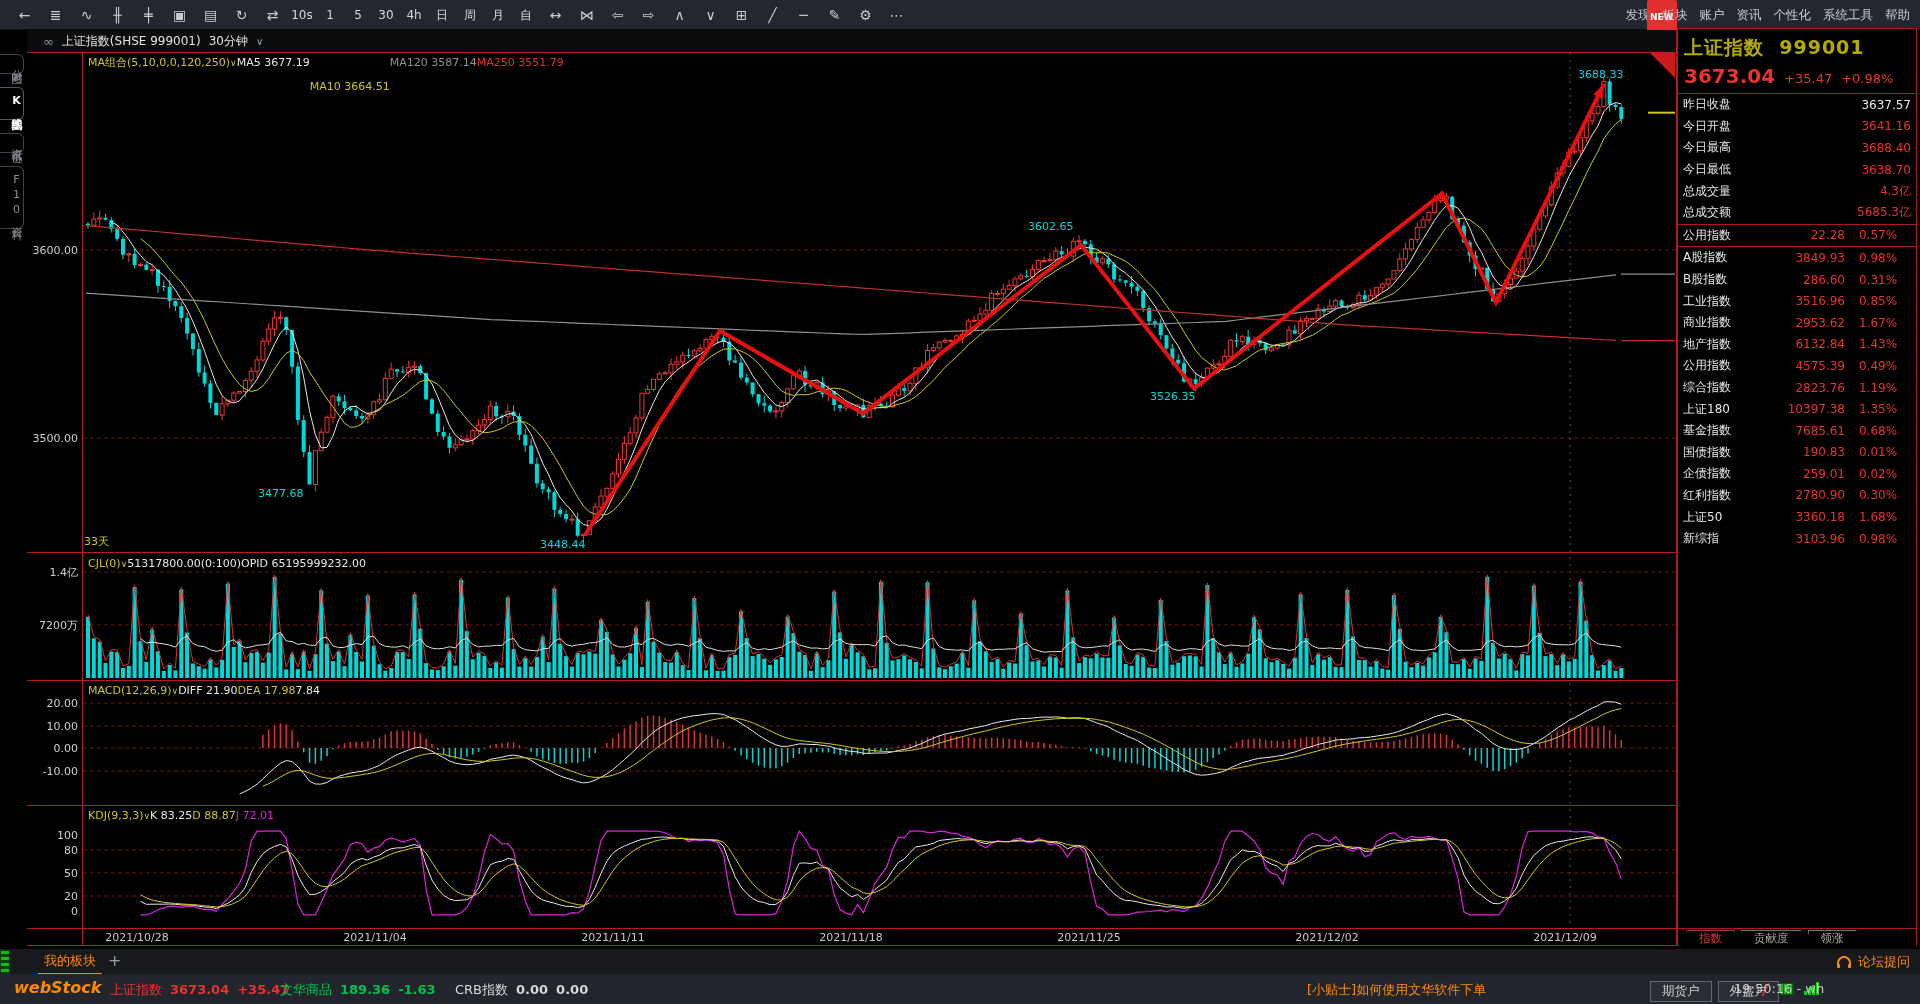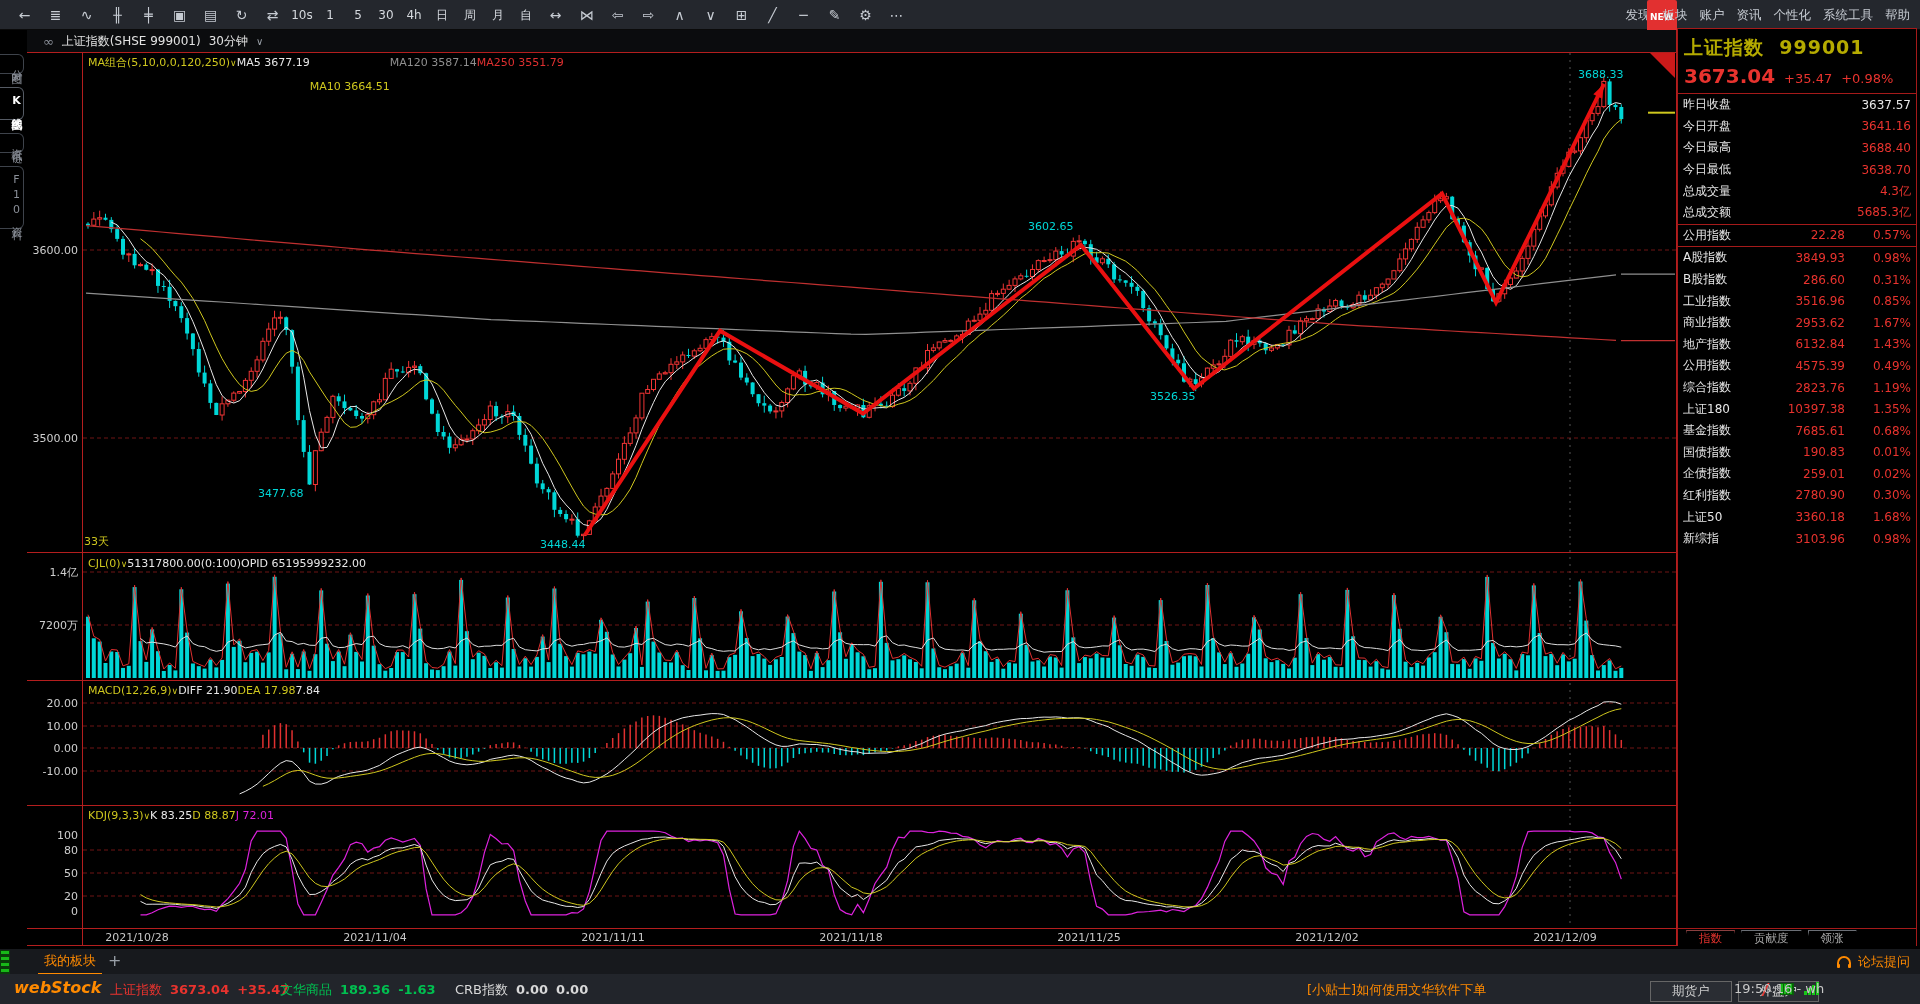--- a/index.html
+++ b/index.html
@@ -42,21 +42,21 @@
   #quote-panel{position:absolute;left:1677px;top:28px;width:240px;height:918px;background:#000;
     border:1px solid #a51a1a;border-bottom:none;font-size:12px}
   .qtitle{color:#b5ab00;font-size:19px;font-weight:bold;padding:6px 6px 0 6px;letter-spacing:1px;white-space:nowrap}
   .qprice{display:flex;align-items:baseline;gap:9px;padding:3px 6px 5px 6px;border-bottom:1px solid #a51a1a}
   .qlast{color:#e8332e;font-size:20px;font-weight:bold}
   .qchg{color:#e8332e;font-size:13px}
   .qrow{display:flex;align-items:center;height:21.6px;padding:0 5px;white-space:nowrap}
   .qrow .lbl{color:#e6e6e6;flex:1}
   .qrow .val{color:#e8332e;margin-left:auto}
   .qrow .val3{color:#e8332e;width:78px;text-align:right}
-  .qrow .pct{color:#e8332e;width:66px;text-align:right}
+  .qrow .pct{color:#e8332e;width:66px;text-align:center}
   .qsec{border-top:1px solid #a51a1a}
   .qsec.first{border-top:none}
   #qtabs{position:absolute;left:0;bottom:0;width:238px;height:18px;border-top:1px solid #a51a1a;
     display:flex;gap:6px;padding:1px 8px;align-items:center}
   .qtab{font-size:11.5px;color:#aaa;border:1px solid #6b6f76;border-top:none;padding:0 12px;
     clip-path:polygon(8% 0,92% 0,100% 100%,0 100%);transform:scaleY(-1)}
   .qtab span{display:inline-block;transform:scaleY(-1)}
   .qtab.active{color:#e8332e;border-color:#8a4040}
 
   
@@ -67,21 +67,21 @@
   #forum{position:absolute;right:10px;top:4px;color:#ff8a00;font-size:13px;display:flex;align-items:center;gap:6px}
 
   
   #statusbar{position:absolute;left:0;top:974px;width:1920px;height:30px;background:#22252b}
   #ladder{position:absolute;left:0;top:950px;width:10px;height:52px;
     background:repeating-linear-gradient(to bottom,#18b818 0 3px,#0a3d0a 3px 6px);border:1px solid #0a3d0a}
   .sb{position:absolute;top:7px;font-size:13px;white-space:nowrap}
   #logo{left:14px;top:4px;color:#ff8a00;font-size:16px;font-weight:bold;font-style:italic}
   .ticker .tl{margin-right:8px}.ticker .tv{margin-right:8px;font-weight:bold}
   .acct{display:inline-block;border:1px solid #666;background:#2a2d33;color:#ccc;font-size:12.5px;
-    padding:1px 21px;margin-right:6px}
+    padding:1px 11px;margin-right:6px}
   #slash{color:#e8332e;font-style:italic;font-weight:bold;font-size:15px}
   #kbicon{display:inline-block;width:14px;height:12px;background:#18b818;
     box-shadow:inset 0 0 0 1px #0a5d0a;background-image:repeating-linear-gradient(90deg,#0a5d0a 0 1px,transparent 1px 3px)}
   .sigbar{display:inline-block;width:3px;background:#18c818;margin-right:1px;vertical-align:bottom}
   #time{color:#c8c8c8}
 </style>
 </head>
 <body>
 
 <div id="app">

